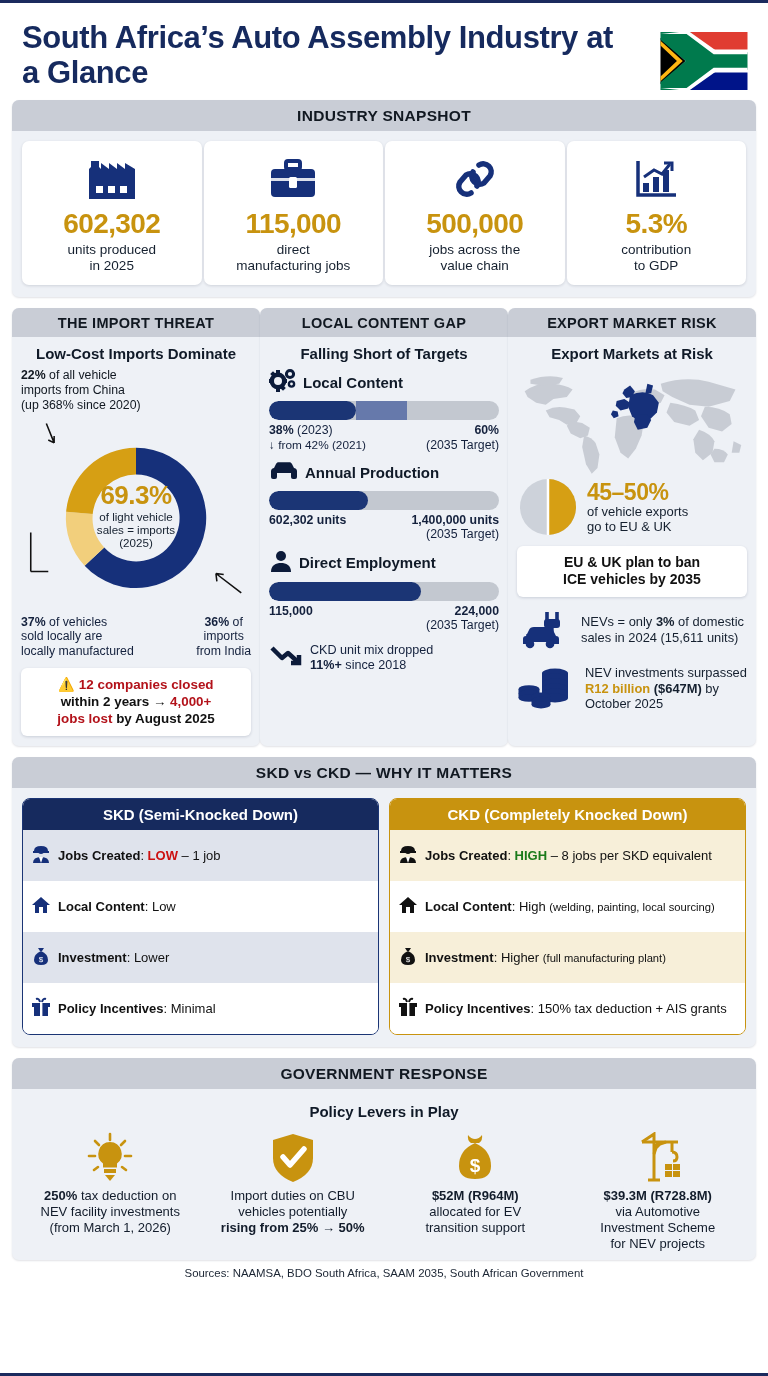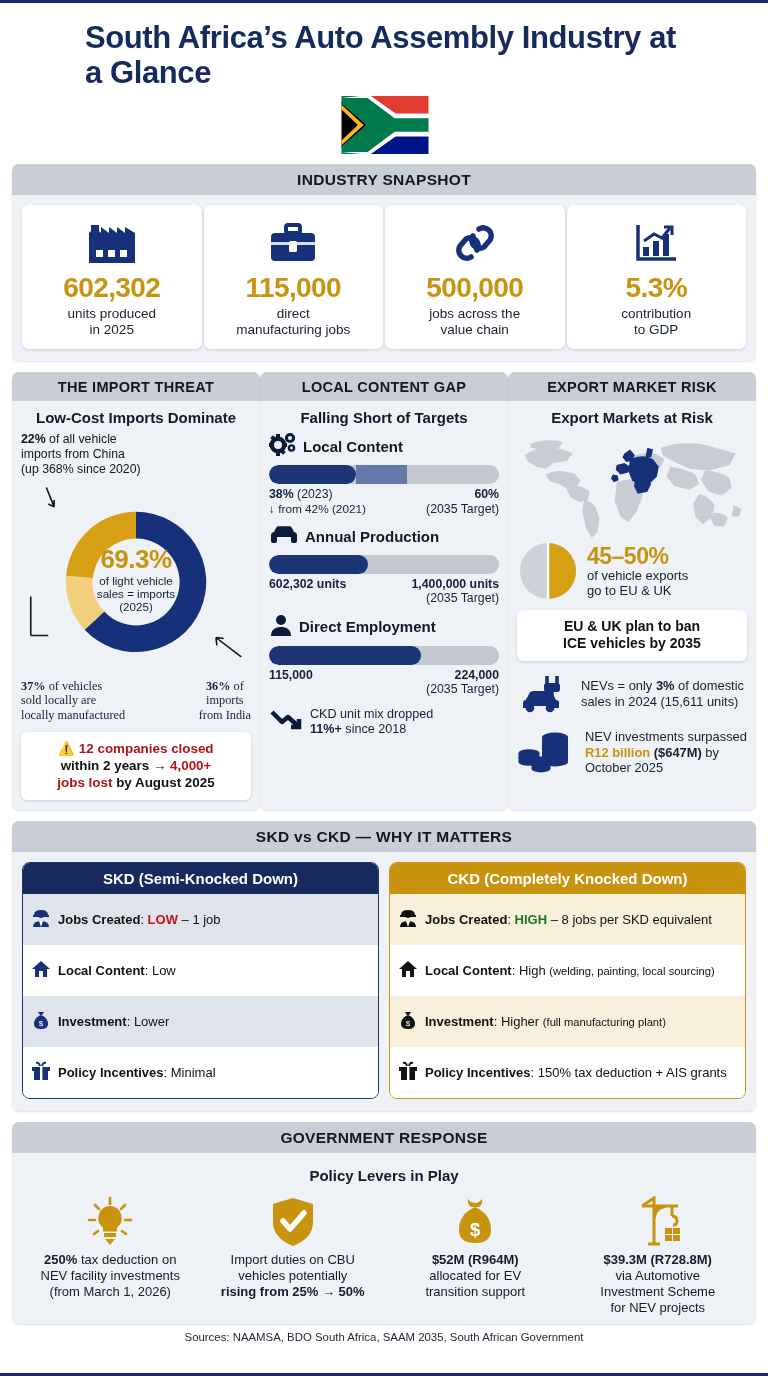--- a/index.html
+++ b/index.html
@@ -9,21 +9,21 @@
     background:#ffffff;
     color:#14213d;
     border-top:3px solid #1b2a5e;
     border-bottom:3px solid #1b2a5e;
     position:relative;
     overflow:hidden;
   }
   .page { width:768px; height:1376px; padding:0 12px; position:relative; }
 
   
-  .hdr { display:flex; align-items:center; justify-content:space-between; padding:18px 8px 10px 10px;flex-direction:column; }
+  .hdr { display:flex; align-items:flex-end; justify-content:space-between; padding:18px 8px 10px 10px; }
   .hdr h1 {
     font-size:31px; line-height:1.12; font-weight:bold; color:#162a5e;
     letter-spacing:-0.4px; max-width:600px;
   }
   .flag { width:88px; height:58px; margin-top:6px; flex:none; }
 
   
   .panel { border-radius:7px; overflow:hidden; background:#eef1f6; box-shadow:0 1px 2px rgba(20,30,60,.13); }
   .panel-hd {
     background:#c9cdd6; text-align:center; font-weight:bold; color:#111821;
@@ -234,21 +234,21 @@
           <div class="donut-ctr">
             <div class="pct">69.3%</div>
             <div class="sub">
               <span>of light vehicle</span><br>
               <span>sales = imports</span><br>
               <span>(2025)</span>
             </div>
           </div>
         </div>
 
-        <div style="display:flex; justify-content:space-between; gap:6px; margin-top:-4px;font-family:Liberation Serif, serif;">
+        <div style="display:flex; justify-content:space-between; gap:6px; margin-top:-4px;">
           <div class="lbl-bl">
             <b>37%</b><span> of vehicles</span><br>
             <span>sold locally are</span><br>
             <span>locally manufactured</span>
           </div>
           <div class="lbl-br">
             <b>36%</b><span> of</span><br>
             <span>imports</span><br>
             <span>from India</span>
           </div>

